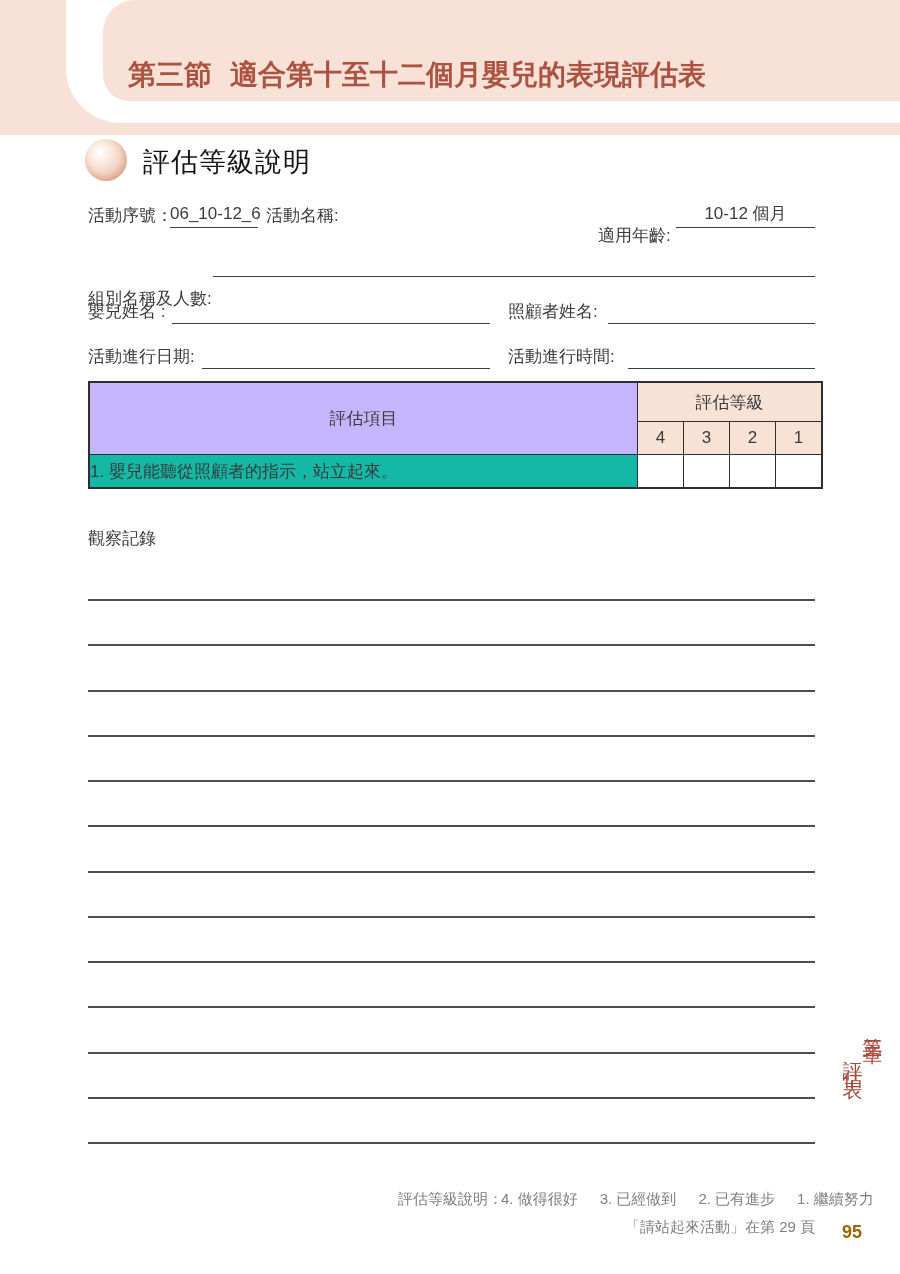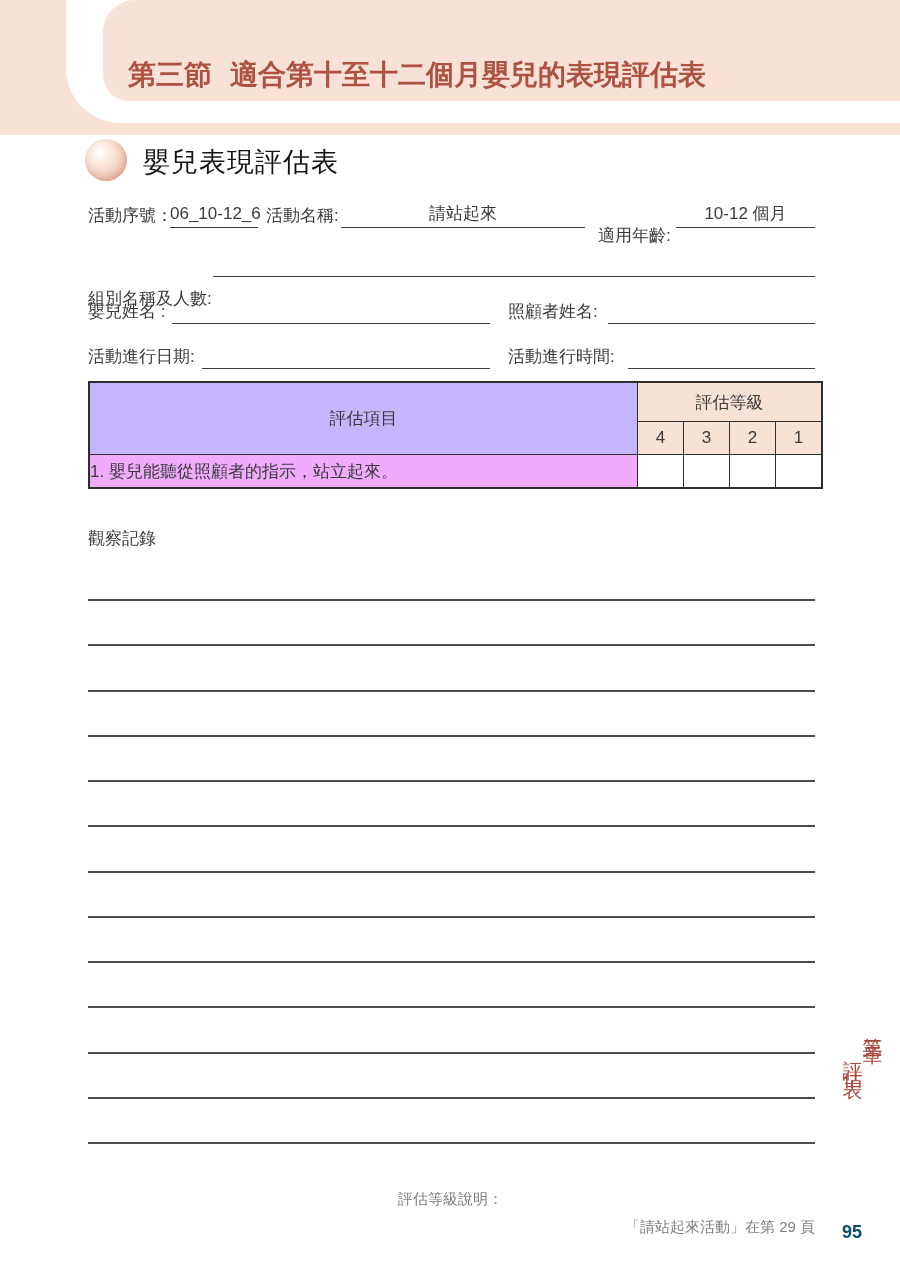--- a/index.html
+++ b/index.html
@@ -27,57 +27,56 @@
   .flabel{position:absolute;font-size:17px;color:#3b3b3b;white-space:nowrap;}
   .ffield{position:absolute;height:24px;border-bottom:1.5px solid #3f3f3f;
     font-size:17px;color:#3b3b3b;text-align:center;line-height:22px;white-space:nowrap;}
   
   .eval-table{position:absolute;left:88px;top:381px;border-collapse:collapse;}
   .eval-table td{border:1.5px solid #2e2e2e;font-size:17px;color:#3b3b3b;padding:0;}
   .eval-table{border:2px solid #2e2e2e;}
   .item-header{width:547px;background:#c4b5fd;text-align:center;}
   .grade-header{background:#f8e2d6;text-align:center;height:38px;}
   .grade-cell{width:45px;background:#f8e2d6;text-align:center;height:32px;font-size:18px;color:#4a4a4a;}
-  .item-cell{height:32px;padding-left:9px;text-align:left;background:#f0abfc;}
+  .item-cell{height:32px;padding-left:9px;text-align:left;background:#14b8a6;}
   .answer-cell{background:#ffffff;}
   
   .obs-label{position:absolute;left:88px;top:527px;font-size:17px;color:#3b3b3b;}
   .obs-lines{position:absolute;left:88px;top:599px;width:727px;height:560px;}
   .obs-line{position:absolute;left:0;width:727px;height:0;border-top:2px solid #4d4d4d;}
   
   .side-tab{position:absolute;left:843px;top:1022px;color:#a8493b;font-size:20px;
     writing-mode:vertical-rl;text-orientation:upright;line-height:1;}
   .side-tab .chapter{letter-spacing:3px;margin-bottom:0;}
   .side-tab .tab-label{letter-spacing:10px;margin-top:22px;}
   
   .legend{position:absolute;left:398px;top:1190px;font-size:15px;color:#7f7f7f;
     display:flex;gap:14px;white-space:nowrap;}
   .legend .legend-label{margin-right:-16px;}
   .reference{position:absolute;right:85px;top:1218px;font-size:15px;color:#7f7f7f;white-space:nowrap;}
-  .page-number{position:absolute;left:842px;top:1222px;font-size:18px;font-weight:bold;color:#0c4a6e;}
+  .page-number{position:absolute;left:842px;top:1222px;font-size:18px;font-weight:bold;color:#a16207;}
 </style>
 </head>
 <body>
 
 <div id="page">
 
   <div class="band-bg"></div>
   <div class="band-white"></div>
   <div class="band-inner"></div>
   <div class="section-header">
     <span class="sec-no">第三節</span><span>適合第十至十二個月嬰兒的表現評估表</span>
   </div>
 
   <div class="sphere"></div>
-  <div class="page-heading">嬰兒表現評估表</div>
+  <div class="page-heading">評估等級說明</div>
 
   <div class="flabel" style="left:88px;top:204px;">活動序號：</div>
   <div class="ffield" style="left:170px;top:203px;width:88px;">06_10-12_6</div>
   <div class="flabel" style="left:266px;top:204px;">活動名稱:</div>
-  <div class="ffield" style="left:341px;top:203px;width:244px;">請站起來</div>
   <div class="flabel" style="left:598px;top:204px;margin-top:20px;">適用年齡:</div>
   <div class="ffield" style="left:676px;top:203px;width:139px;text-align:center;">10-12 個月</div>
 
   <div class="flabel" style="left:88px;top:253px;margin-top:34px;">組別名稱及人數:</div>
   <div class="ffield" style="left:213px;top:252px;width:602px;"></div>
 
   <div class="flabel" style="left:88px;top:300px;">嬰兒姓名 :</div>
   <div class="ffield" style="left:172px;top:299px;width:318px;"></div>
   <div class="flabel" style="left:508px;top:300px;">照顧者姓名:</div>
   <div class="ffield" style="left:608px;top:299px;width:207px;"></div>
@@ -126,17 +125,23 @@
       <div class="obs-line" style="top: 543px;"></div>
     </div>
 
   <div class="side-tab">
     <div class="chapter">第三章</div>
     <div class="tab-label">評估表</div>
   </div>
 
   <div class="legend">
     <span class="legend-label">評估等級說明：</span>
+    <span style="display:flex;gap:22px;">
+        <span>4. 做得很好</span>
+        <span>3. 已經做到</span>
+        <span>2. 已有進步</span>
+        <span>1. 繼續努力</span>
+      </span>
   </div>
   <div class="reference">「請站起來活動」在第 29 頁</div>
   <div class="page-number">95</div>
 
 </div>
 
 </body></html>

